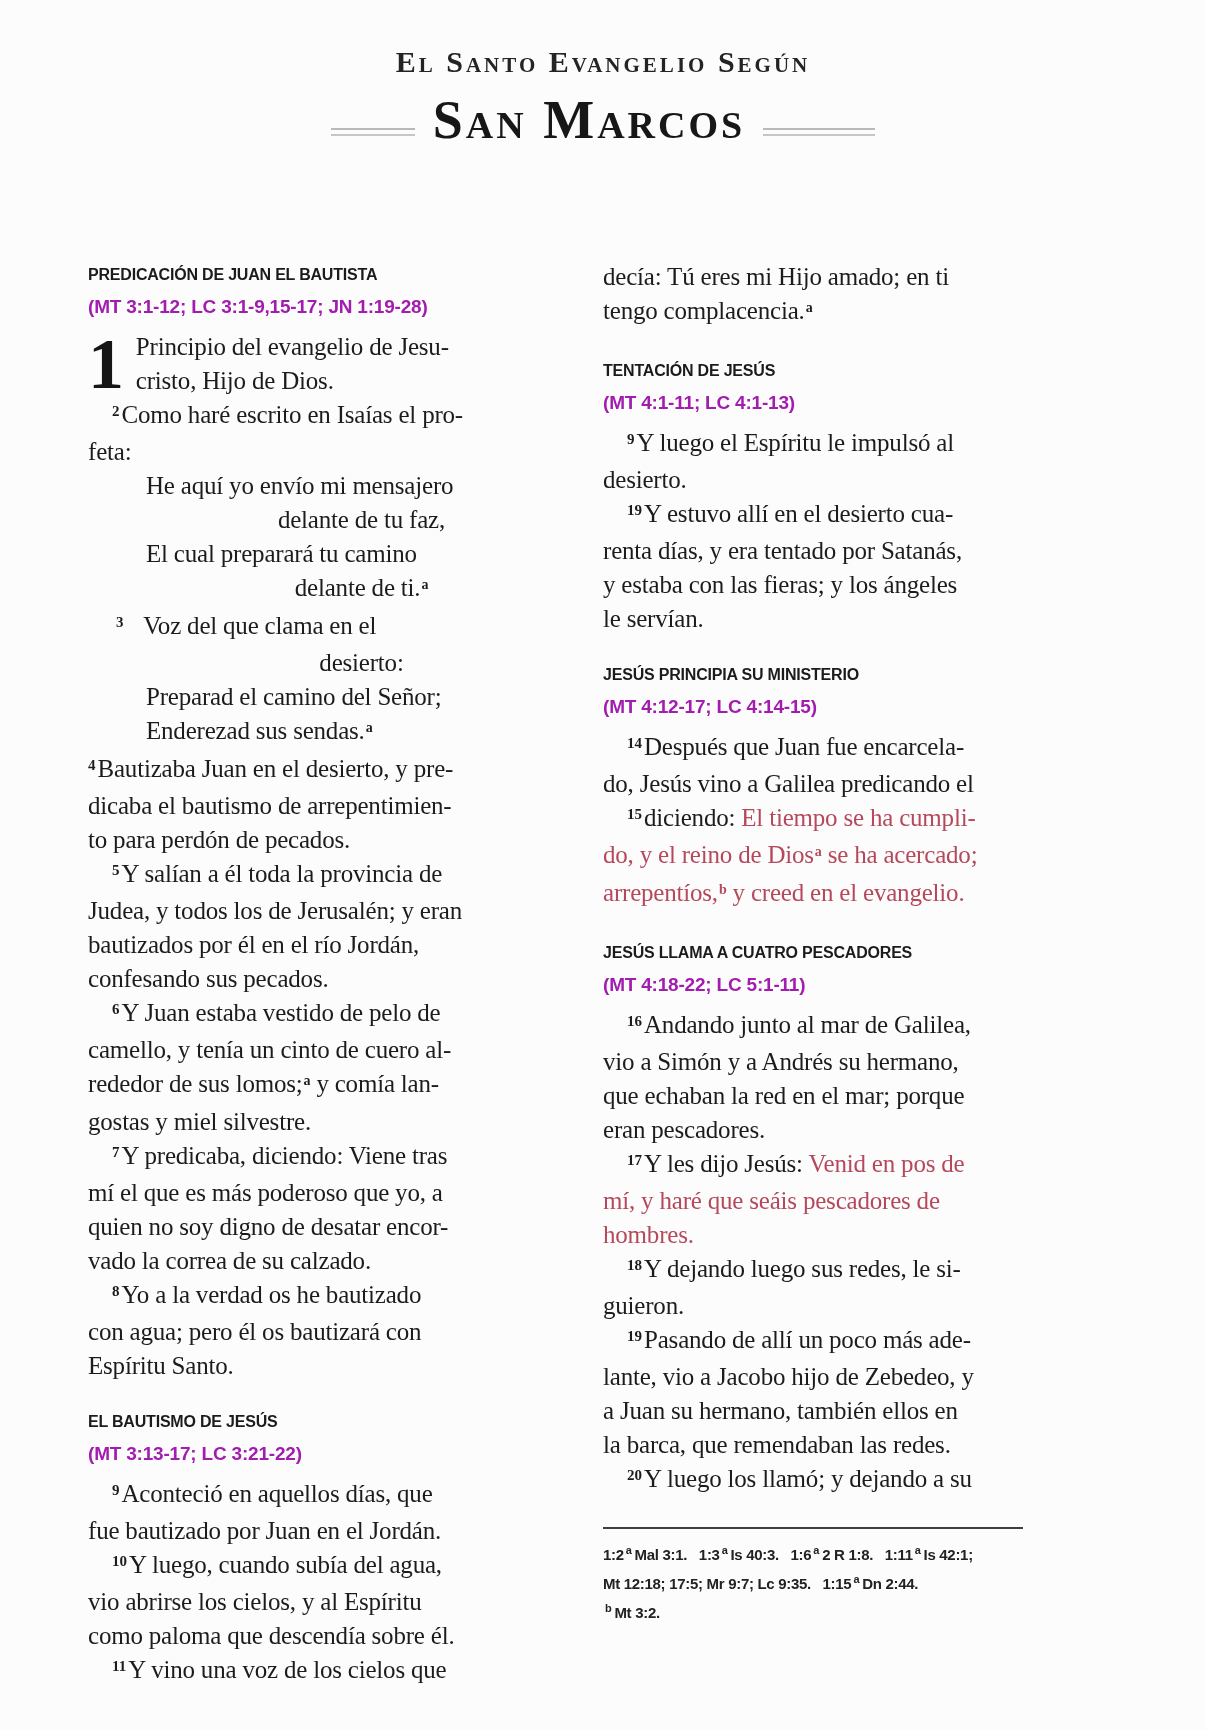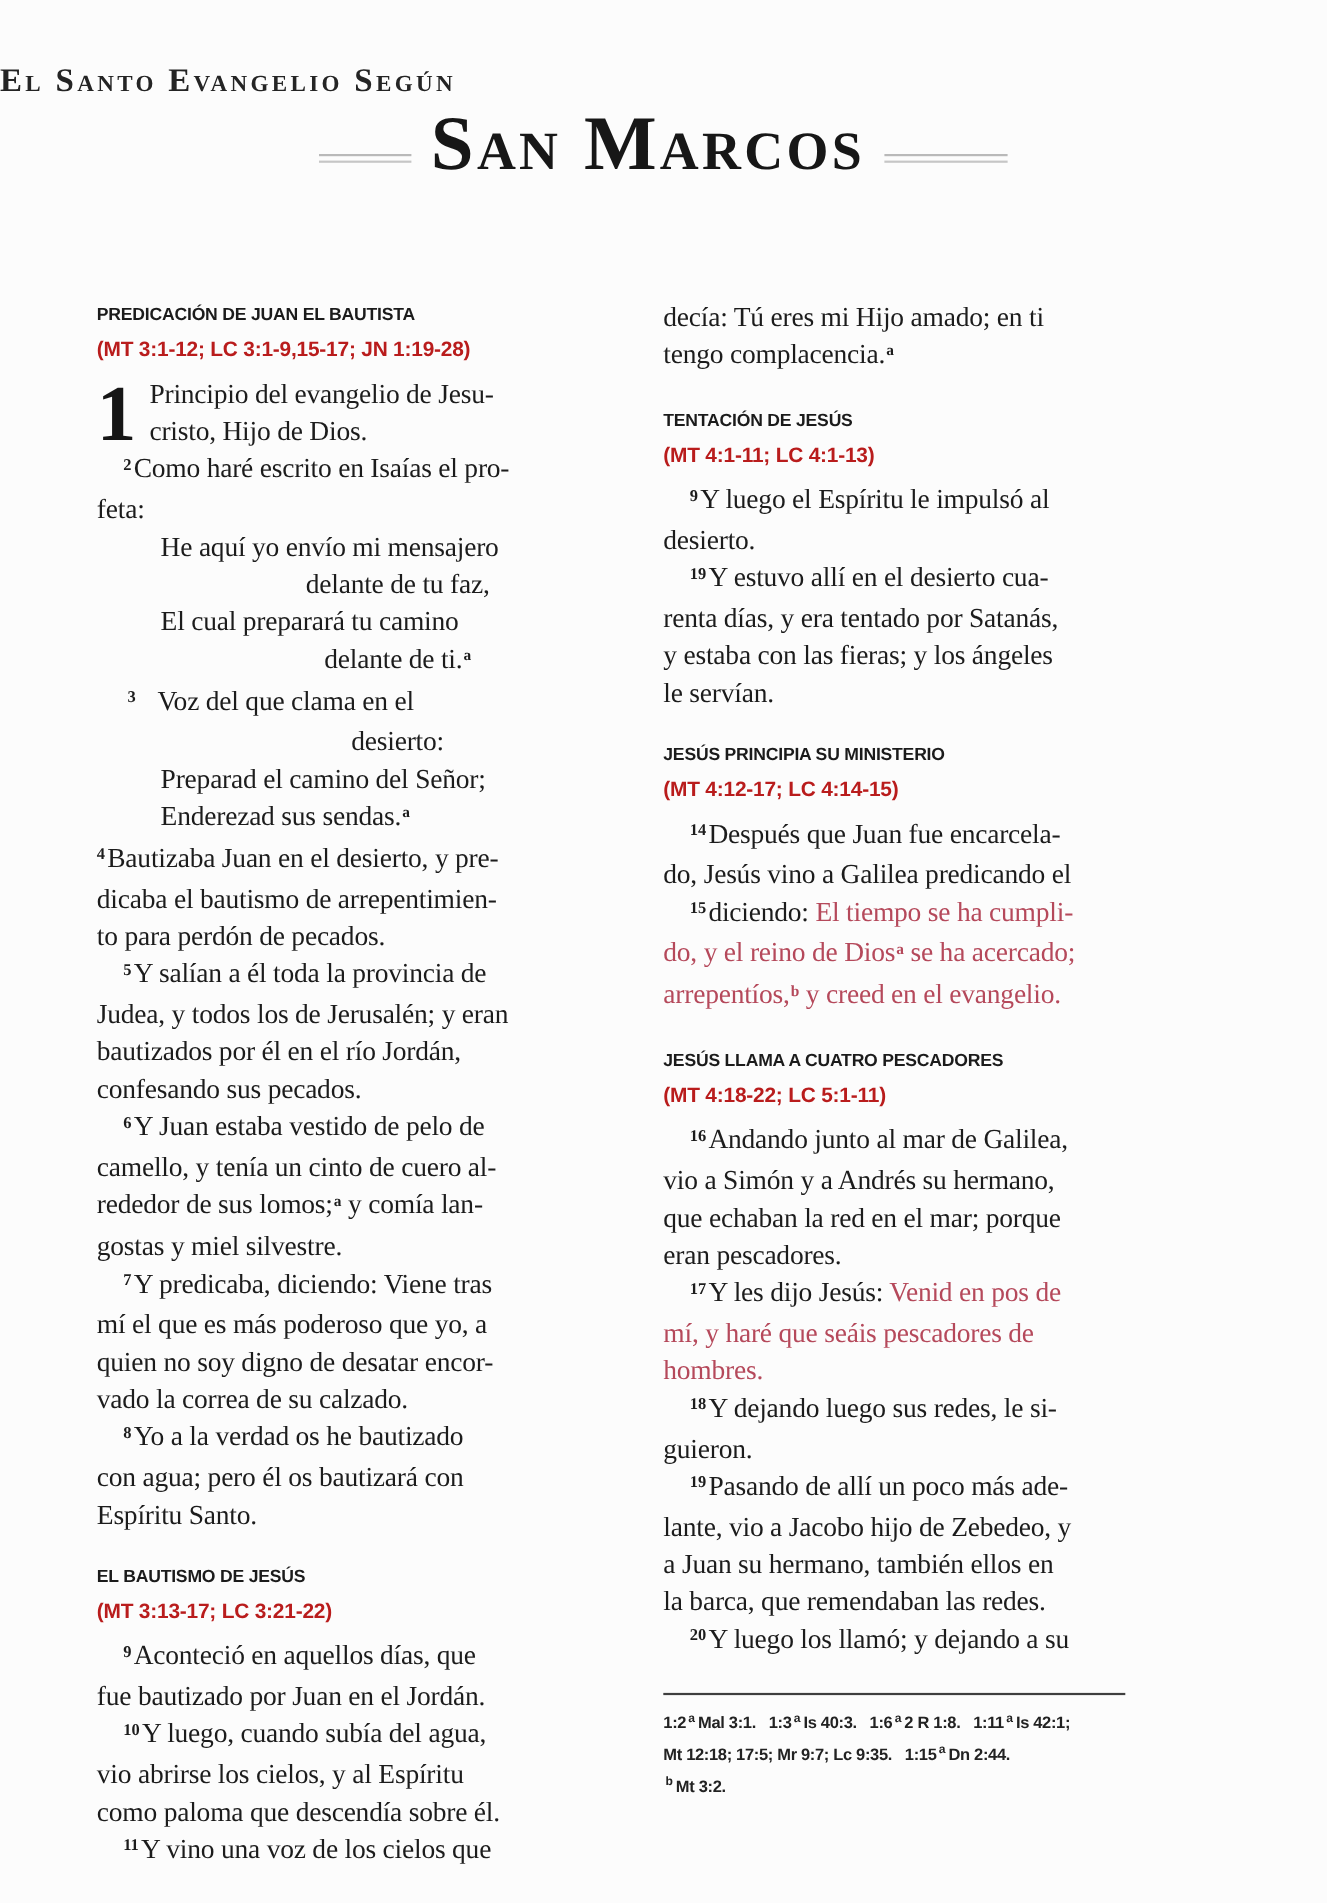--- a/index.html
+++ b/index.html
@@ -5,32 +5,32 @@
   * { box-sizing: border-box; }
   html, body {
     margin: 0; padding: 0;
     width: 1206px; height: 1730px;
     background: #fcfcfc;
     color: #1c1c1c;
     font-family: "Liberation Serif", serif;
     overflow: hidden;
   }
   
-  .page-header { padding-top: 56px; text-align: left; }
+  .page-header { padding-top: 44px; text-align: center; }
   .kicker {
     font-size: 30px; font-weight: 700;
     font-variant: small-caps; letter-spacing: 3px;
     color: #242424; line-height: 36px;
   }
   .title-row {
     display: flex; align-items: center; justify-content: center;
     gap: 18px; margin-top: 2px;
   }
   .book-title {
-    font-size: 70px; font-weight: 700; font-variant: small-caps;
+    font-size: 54px; font-weight: 700; font-variant: small-caps;
     letter-spacing: 3px; margin: 0; line-height: 76px; color: #171717;
   }
   .flourish {
     height: 8px;
     border-top: 2px solid #b9b9b9; border-bottom: 2px solid #c6c6c6;
     transform: translateY(12px);
   }
   .flourish-left  { width: 84px;  }
   .flourish-right { width: 112px; }
   
@@ -41,21 +41,21 @@
   
   .section-heading {
     font-family: "Liberation Sans", sans-serif; font-weight: 700;
     font-size: 16px; line-height: 30px; letter-spacing: -0.2px;
     color: #1b1b1b; margin: 24px 0 4px;
   }
   .col > .section-heading:first-child { margin-top: 0; }
   .section-ref {
     font-family: "Liberation Sans", sans-serif; font-weight: 700;
     font-size: 19px; line-height: 26px; letter-spacing: -0.2px;
-    color: #b91c1c; margin: 0 0 10px;
+    color: #a21caf; margin: 0 0 10px;
   }
   .line { white-space: pre; }
   .ind-p  { padding-left: 24px; }
   .ind-q1 { padding-left: 58px; }
   .ind-q2 { padding-left: 92px; text-align: center; }
   .ind-v3 { padding-left: 28px; }
   .chapter-block { overflow: hidden; }
   .chapter-num {
     float: left; font-size: 72px; line-height: 60px;
     font-weight: 700; margin: 4px 12px 0 0; color: #161616;

